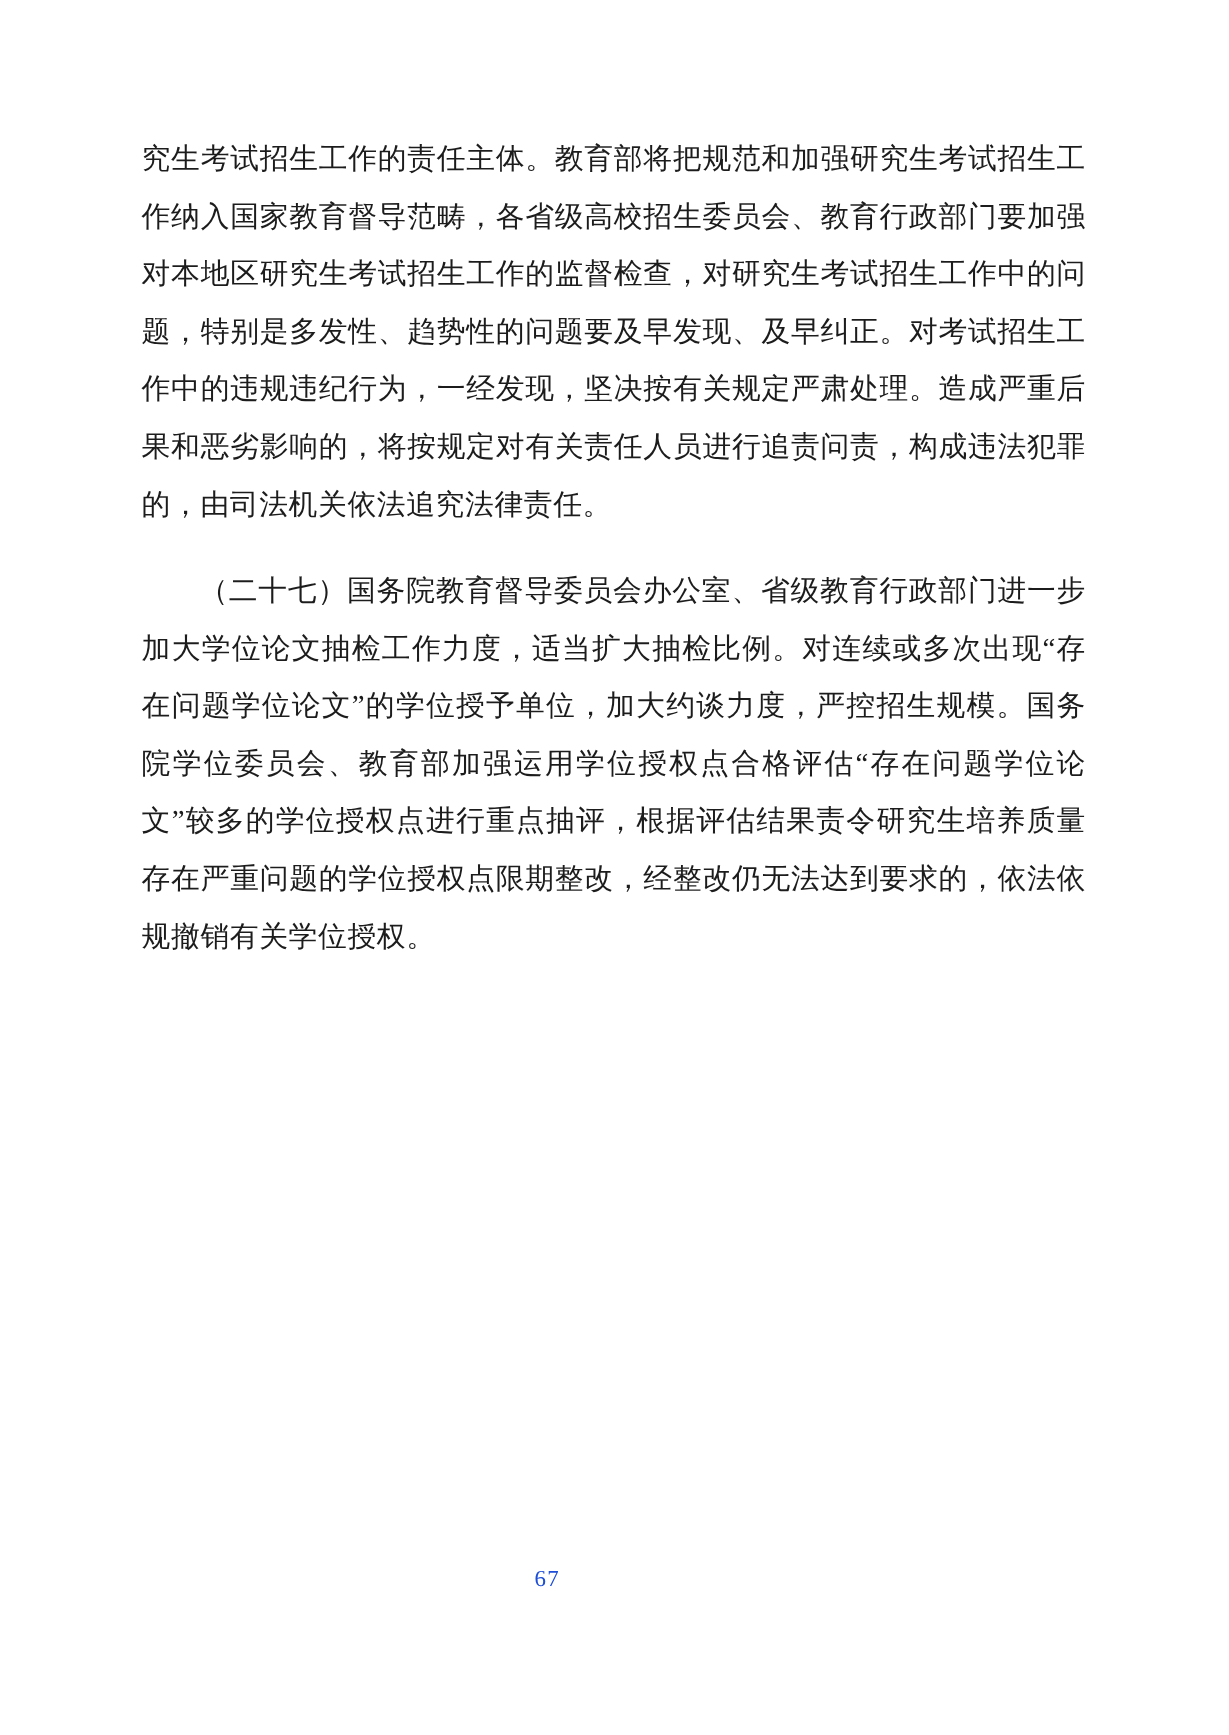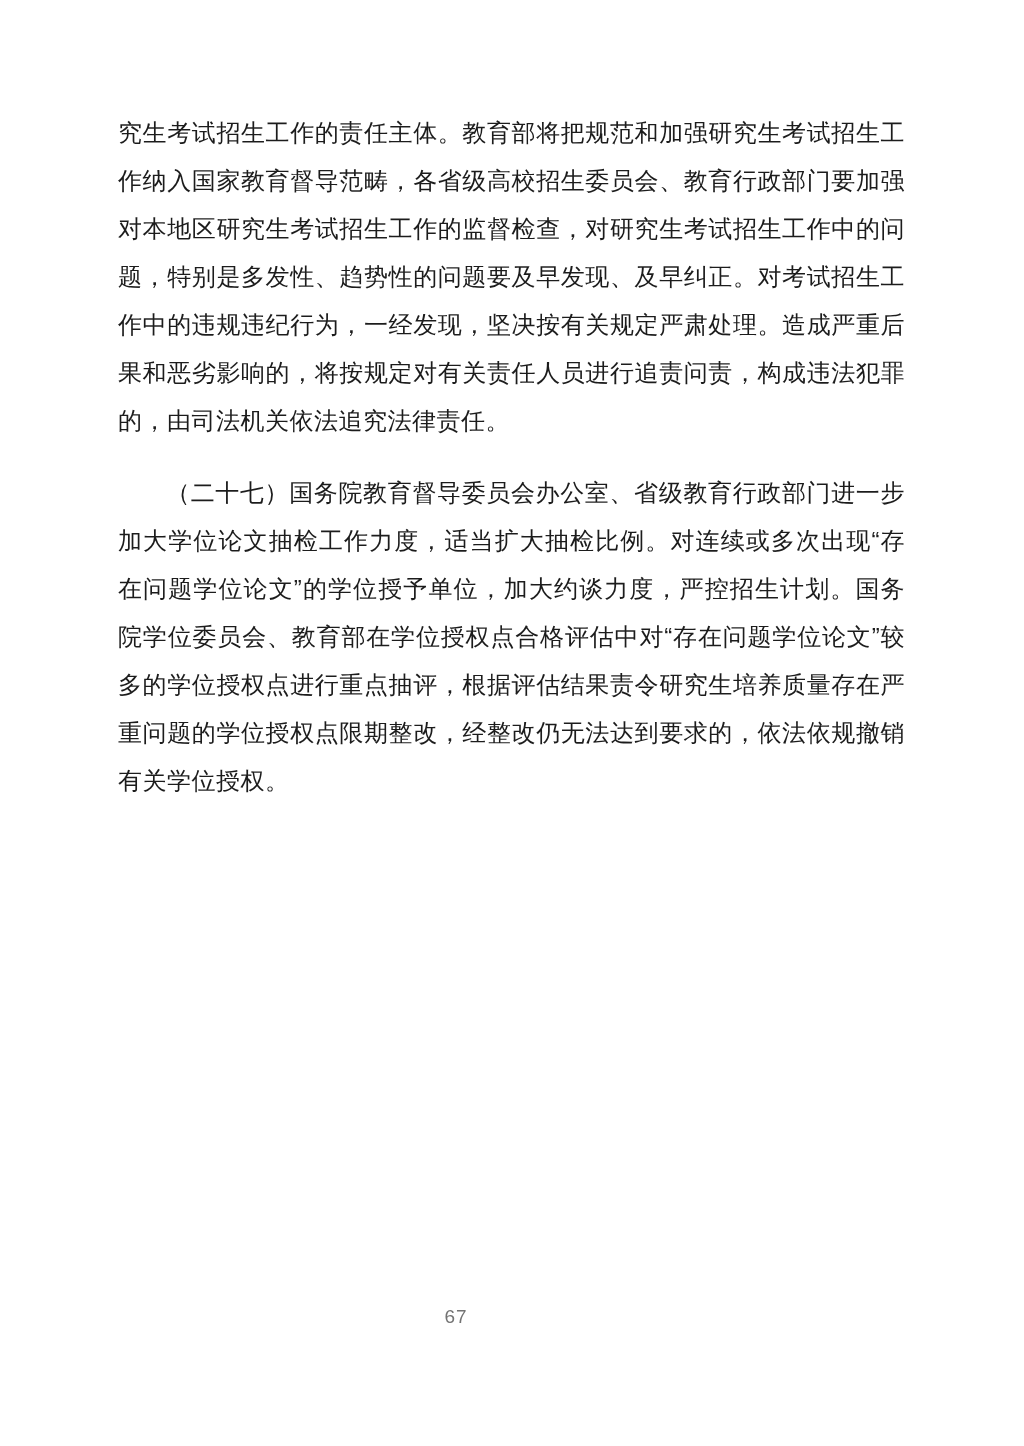--- a/index.html
+++ b/index.html
@@ -6,21 +6,21 @@
     margin: 0;
     padding: 0;
     background: #ffffff;
   }
   .page {
     position: relative;
     width: 912px;
     height: 1446px;
     background: #ffffff;
     overflow: hidden;
-    font-family: Liberation Sans, sans-serif;
+    font-family: Liberation Serif, serif;
     color: #1c1c1c;
   }
   .text-block {
     position: absolute;
     top: 109px;
     left: 118px;
     width: 787px;
   }
   .para {
     margin: 0 0 24px 0;
@@ -35,28 +35,28 @@
   }
   .page-footer {
     position: absolute;
     top: 1306px;
     left: 0;
     width: 100%;
     text-align: center;
   }
   .page-number {
     font-size: 19px;
-    color: #737373;
+    color: #1d4ed8;
     letter-spacing: 1px;
   }
 </style>
 </head>
 <body>
 
 <div class="page">
   <div class="text-block">
     <p class="para">究生考试招生工作的责任主体。教育部将把规范和加强研究生考试招生工作纳入国家教育督导范畴，各省级高校招生委员会、教育行政部门要加强对本地区研究生考试招生工作的监督检查，对研究生考试招生工作中的问题，特别是多发性、趋势性的问题要及早发现、及早纠正。对考试招生工作中的违规违纪行为，一经发现，坚决按有关规定严肃处理。造成严重后果和恶劣影响的，将按规定对有关责任人员进行追责问责，构成违法犯罪的，由司法机关依法追究法律责任。</p>
-    <p class="para indent">（二十七）国务院教育督导委员会办公室、省级教育行政部门进一步加大学位论文抽检工作力度，适当扩大抽检比例。对连续或多次出现“存在问题学位论文”的学位授予单位，加大约谈力度，严控招生计划。国务院学位委员会、教育部在学位授权点合格评估中对“存在问题学位论文”较多的学位授权点进行重点抽评，根据评估结果责令研究生培养质量存在严重问题的学位授权点限期整改，经整改仍无法达到要求的，依法依规撤销有关学位授权。</p>
+    <p class="para indent">（二十七）国务院教育督导委员会办公室、省级教育行政部门进一步加大学位论文抽检工作力度，适当扩大抽检比例。对连续或多次出现“存在问题学位论文”的学位授予单位，加大约谈力度，严控招生规模。国务院学位委员会、教育部加强运用学位授权点合格评估“存在问题学位论文”较多的学位授权点进行重点抽评，根据评估结果责令研究生培养质量存在严重问题的学位授权点限期整改，经整改仍无法达到要求的，依法依规撤销有关学位授权。</p>
   </div>
   <div class="page-footer">
     <span class="page-number">67</span>
   </div>
 </div>
 
 </body></html>

